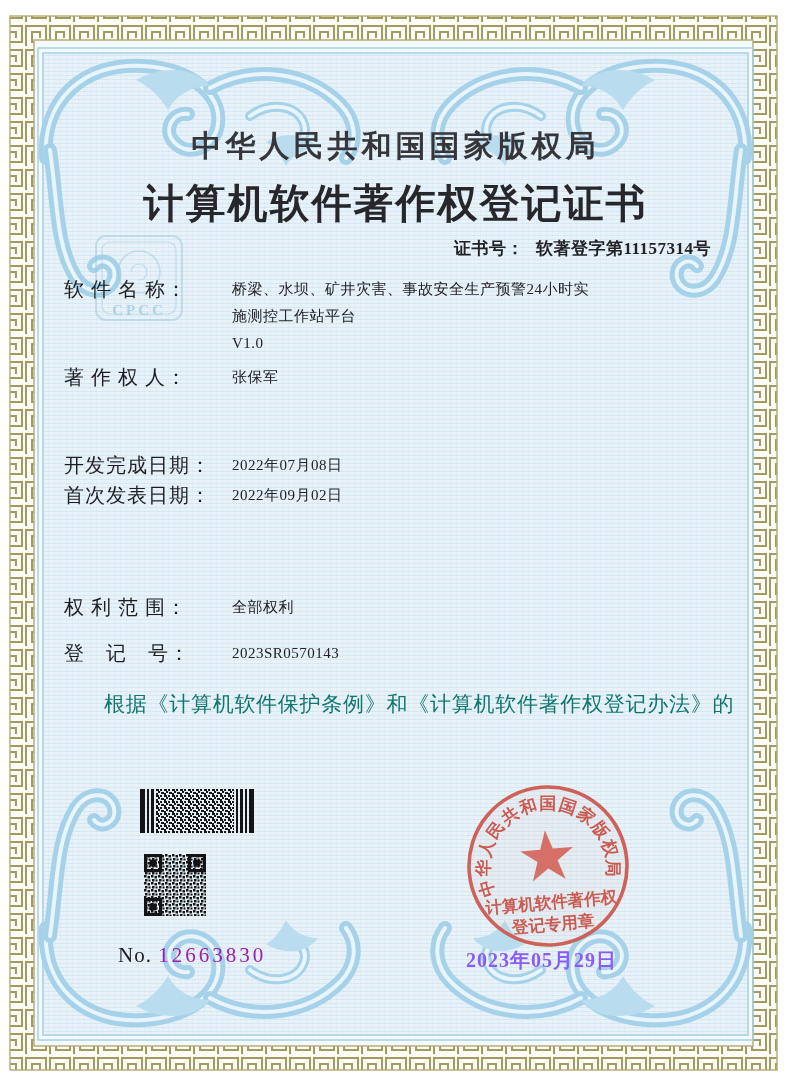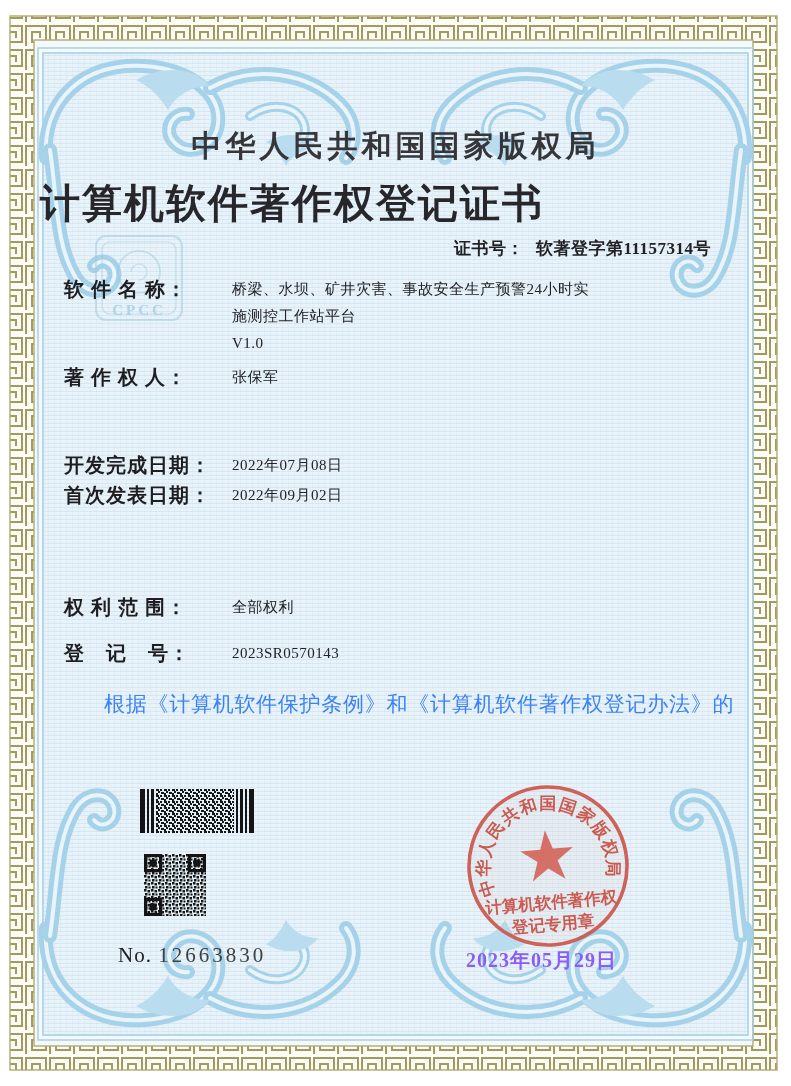--- a/index.html
+++ b/index.html
@@ -21,38 +21,38 @@
   .fh{fill:none;stroke:#e9f5fb;stroke-width:4;stroke-linecap:round}
   .leaf{fill:#b9dcef}
   .innerline{fill:none;stroke:#a3cfe3;stroke-width:1.4}
   
   .abs{position:absolute;}
   .issuer{
     left:40px;top:126px;width:711px;text-align:center;
     font-size:30px;font-weight:600;letter-spacing:4px;color:#36363a;
   }
   .cert-title{
-    left:40px;top:176px;width:711px;
+    left:40px;top:176px;width:711px;text-align:center;
     font-size:40px;font-weight:700;letter-spacing:2px;color:#27272b;
   }
   .certno{
     right:80px;top:237px;font-size:17px;font-weight:700;color:#222226;letter-spacing:0.5px;
   }
   .certno .sep{display:inline-block;width:12px;}
   .field-row{position:absolute;left:64px;width:670px;}
   .flabel{
-    display:inline-block;width:168px;font-size:20px;font-weight:700;color:#1e1e22;
+    display:inline-block;width:168px;font-size:20px;font-weight:400;color:#1e1e22;
     letter-spacing:1px;vertical-align:top;
   }
   .fvalue{
     display:inline-block;font-size:15px;font-weight:500;color:#222226;vertical-align:top;
     line-height:27px;max-width:495px;letter-spacing:0.5px;
   }
   .stmt{
-    left:62px;width:672px;font-size:21px;color:#3b82f6;letter-spacing:0.5px;
+    left:62px;width:672px;font-size:21px;color:#0f766e;letter-spacing:0.5px;
   }
   .stmt.l1{text-indent:42px;text-align:justify;text-align-last:justify;}
   .serial{left:118px;top:943px;font-size:21px;color:#1f1f23;letter-spacing:1px;}
   .serial .num{letter-spacing:3px;font-weight:500;}
   .issue-date{left:466px;top:947px;font-size:20px;font-weight:600;color:#8b5cf6;letter-spacing:1px;}
 </style>
 </head>
 <body>
 
 <div class="page">
@@ -183,18 +183,18 @@
     <span class="flabel">权 利 范 围：</span><span class="fvalue">全部权利</span>
   </div>
   <div class="field-row" style="top:640px">
     <span class="flabel">登　记　号：</span><span class="fvalue">2023SR0570143</span>
   </div>
 
   <div class="abs stmt l1" style="top:690px">根据《计算机软件保护条例》和《计算机软件著作权登记办法》的</div>
 
   <div class="abs serial">
     <span>No.</span>
-    <span class="num" style="color:#404040">12663830</span>
+    <span class="num" style="color:#a21caf">12663830</span>
   </div>
 
   <div class="abs issue-date">2023年05月29日</div>
 
 </div>
 
 </body></html>

